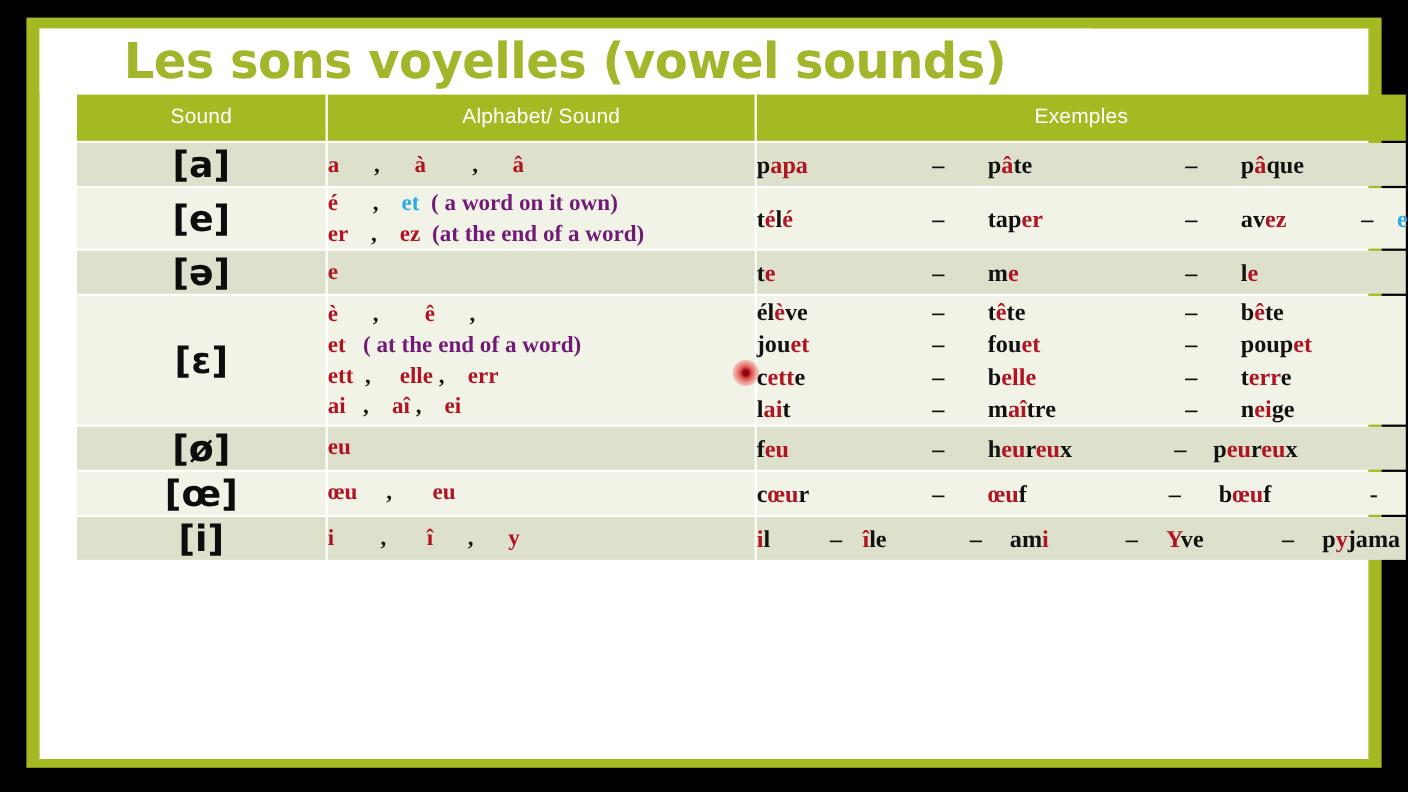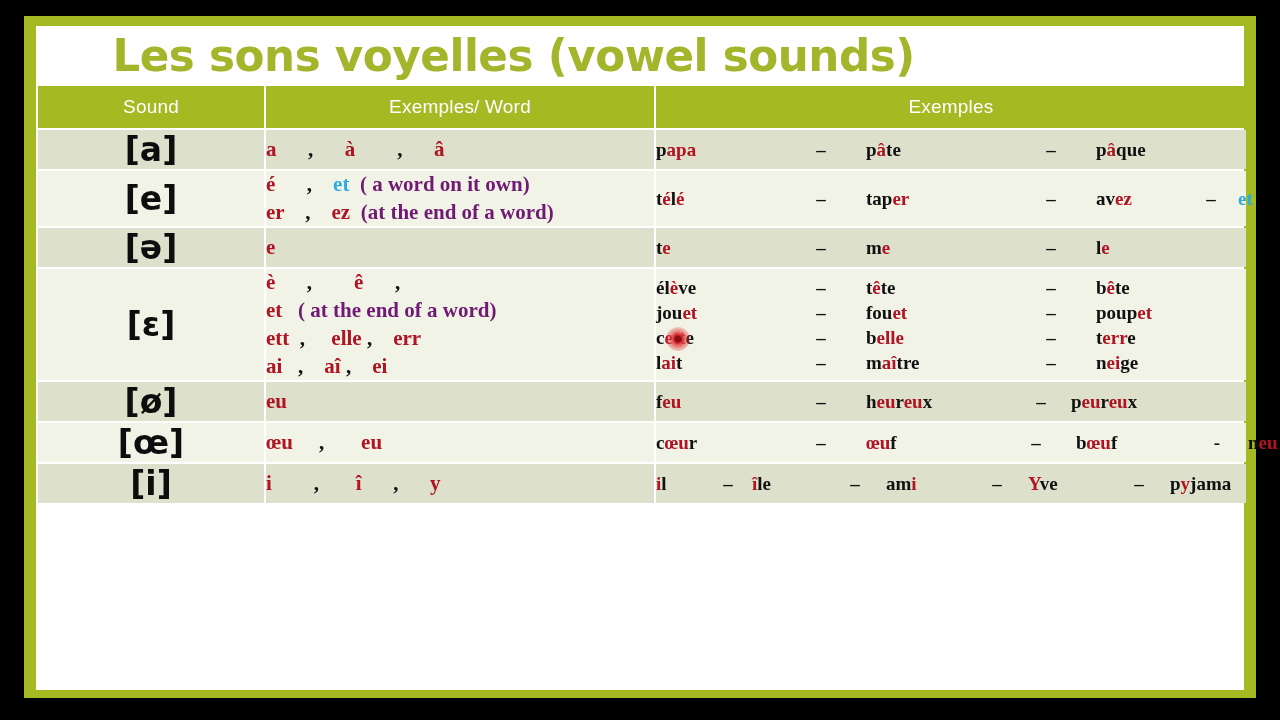--- a/index.html
+++ b/index.html
@@ -72,20 +72,21 @@
 
   
   #tbl {
     position: absolute;
     left: 36px;
     top: 84px;
     width: 1208px;
     border-collapse: separate;
     border-spacing: 2px 2px;
     table-layout: fixed;
+    padding-left: 32px;
   }
 
   #tbl th, #tbl td {
     padding: 0;
     vertical-align: middle;
   }
 
   .col-sound   { width: 226px; }
   .col-alpha   { width: 388px; }
   .col-ex      { width: 590px; }
@@ -120,21 +121,21 @@
     font-size: 21px;
     line-height: 1.32;
     color: #111111;
     white-space: pre;
   }
 
   td.ex-cell {
     padding: 6px 0 6px 12px;
     font-family: "Liberation Serif", serif;
     font-weight: bold;
-    font-size: 19px;
+    font-size: 22px;
     line-height: 1.32;
     color: #111111;
     white-space: pre;
   }
 
   
   .red   { color: #b01423; }
   .cyan  { color: #2cacdf; }
   .purple{ color: #701a75; }
   .blk   { color: #111111; }
@@ -177,21 +178,21 @@
 
   <table id="tbl">
     <colgroup>
       <col class="col-sound">
       <col class="col-alpha">
       <col class="col-ex">
     </colgroup>
     <thead>
       <tr>
         <th>Sound</th>
-        <th>Exemples/ Word</th>
+        <th>Alphabet/ Sound</th>
         <th>Exemples</th>
       </tr>
     </thead>
     <tbody id="tbody">
         <tr class="dark">
           <td class="sound-cell">[a]</td>
           <td class="alpha-cell"><span class="alpha-line"><span class="red">a</span><span class="blk">      ,      </span><span class="red">à</span><span class="blk">        ,      </span><span class="red">â</span></span></td>
           <td class="ex-cell"><span class="ex-line"><span class="ex-word" style="width: 120px;"><span class="blk">p</span><span class="red">apa</span></span><span class="ex-sep" style="width: 90px;">–</span><span class="ex-word" style="width: 140px;"><span class="blk">p</span><span class="red">â</span><span class="blk">te</span></span><span class="ex-sep" style="width: 90px;">–</span><span class="ex-word" style="width: 140px;"><span class="blk">p</span><span class="red">â</span><span class="blk">que</span></span></span></td>
         </tr>
         <tr class="light">

